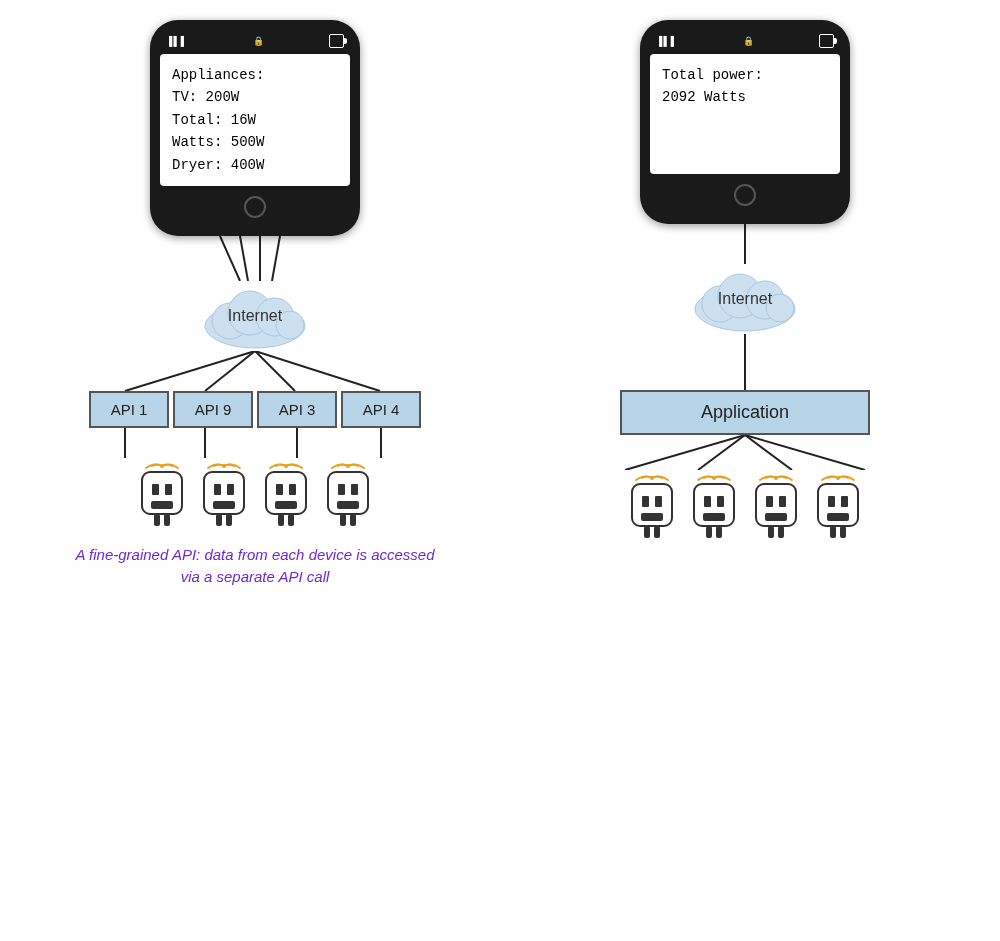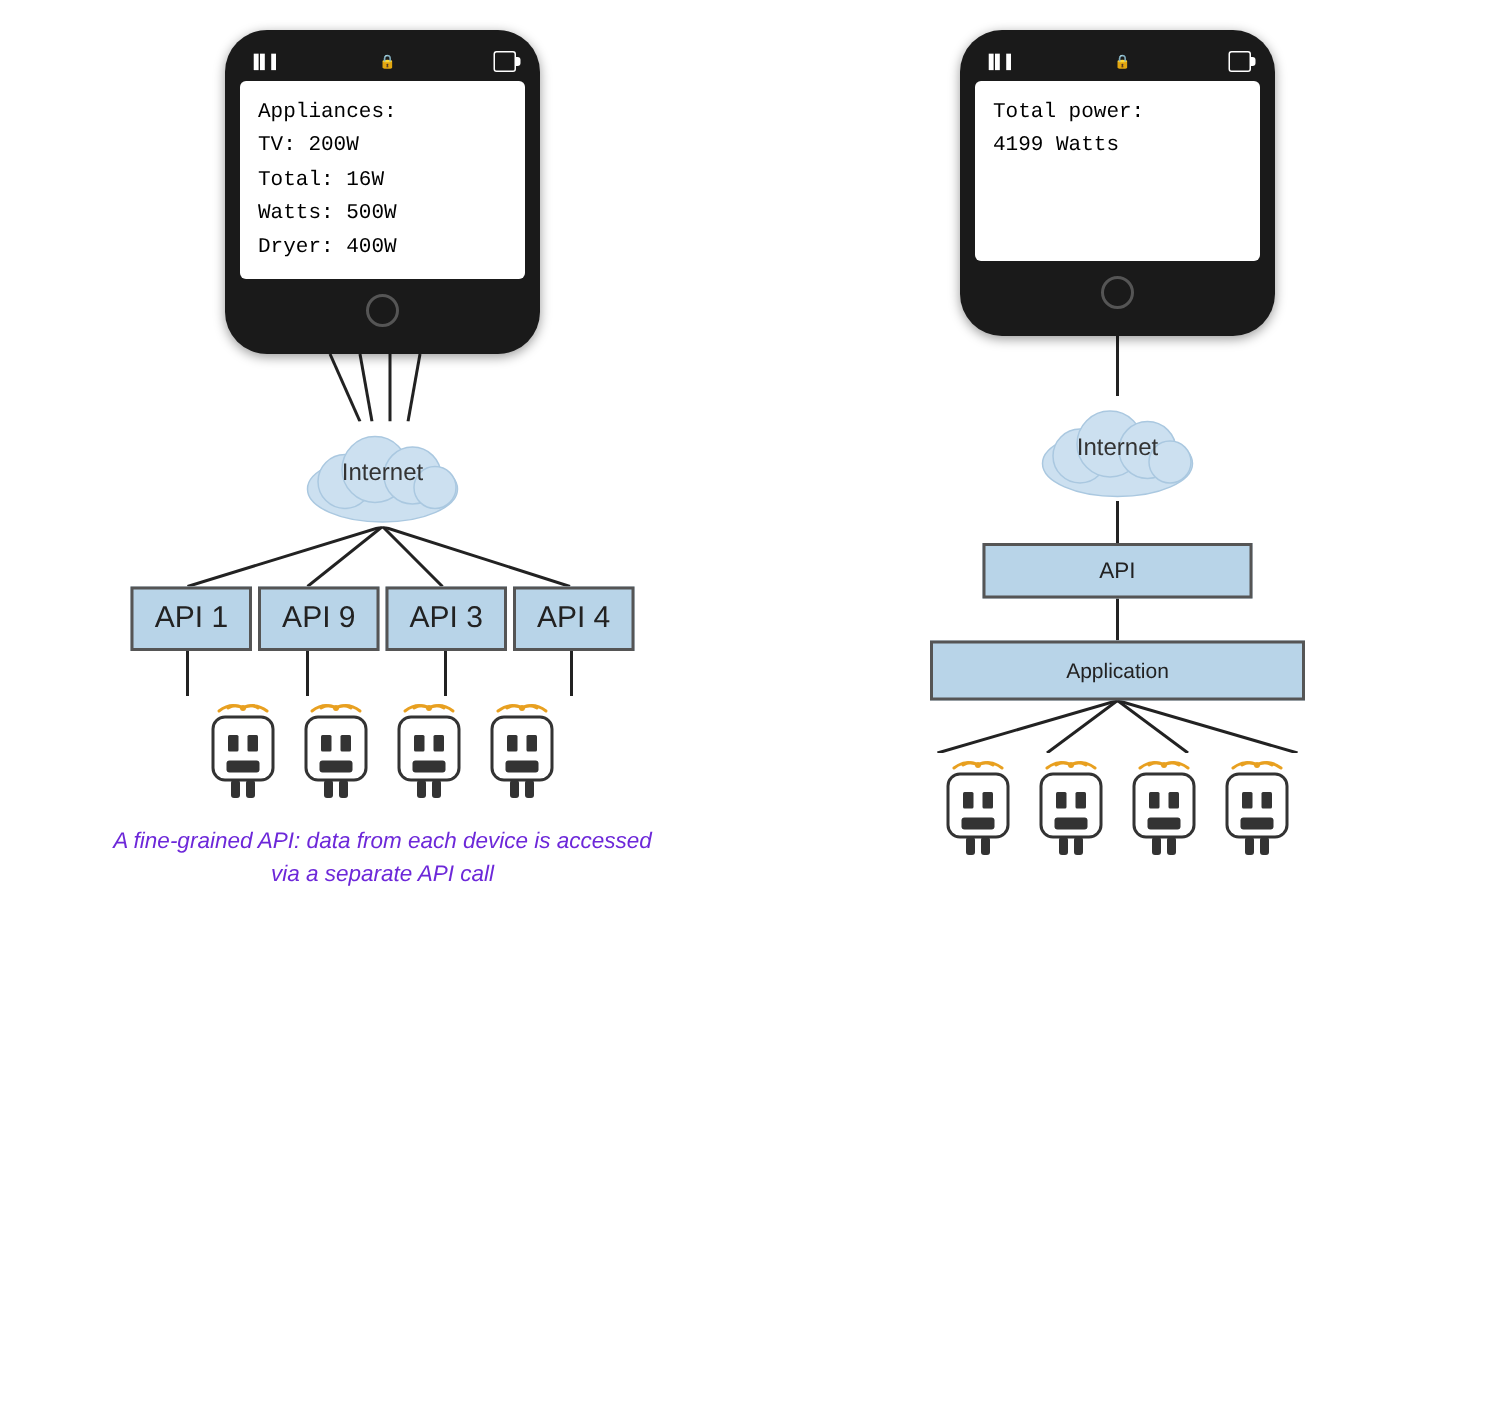--- a/index.html
+++ b/index.html
@@ -140,21 +140,21 @@
     
     .api-row {
       display: flex;
       gap: 4px;
     }
 
     .api-box {
       background: #b8d4e8;
       border: 2px solid #555;
       padding: 8px 14px;
-      font-size: 20px;
+      font-size: 15px;
       font-family: Arial, sans-serif;
       color: #222;
       min-width: 80px;
       text-align: center;
     }
 
     .api-box-single {
       background: #b8d4e8;
       border: 2px solid #555;
       padding: 8px 40px;
@@ -162,21 +162,21 @@
       font-family: Arial, sans-serif;
       color: #222;
       text-align: center;
       min-width: 180px;
     }
 
     .app-box {
       background: #b8d4e8;
       border: 2px solid #555;
       padding: 10px 40px;
-      font-size: 14px;
+      font-size: 18px;
       font-family: Arial, sans-serif;
       color: #222;
       text-align: center;
       min-width: 250px;
     }
 
     
     .plugs-row {
       display: flex;
       gap: 6px;
@@ -337,21 +337,21 @@
 
     <div class="phone">
       <div class="phone-status-bar">
         <span class="status-signal">▐▌▌</span>
         <span class="status-lock">🔒</span>
         <span class="status-battery">&nbsp;&nbsp;&nbsp;</span>
       </div>
       <div class="phone-screen">
         <div>Total power:</div>
         <div></div>
-        <div>4199 Watts</div>
+        <div>2092 Watts</div>
         <div>&nbsp;</div>
           <div>&nbsp;</div>
       </div>
       <div class="phone-home-btn"></div>
     </div>
 
     <svg width="220" height="40" style="display:block;" class="svg-connector">
       <line x1="110" y1="0" x2="110" y2="40" stroke="#222" stroke-width="2"></line>
     </svg>
 
@@ -365,21 +365,20 @@
           <circle cx="95" cy="44" r="14" fill="#cce0f0" stroke="#aac8e0" stroke-width="1"></circle>
         </svg>
         <span class="cloud-label">Internet</span>
       </div>
     </div>
 
     <svg width="300" height="28" style="display:block;" class="svg-connector">
       <line x1="150" y1="0" x2="150" y2="28" stroke="#222" stroke-width="2"></line>
     </svg>
 
-    <div class="api-box-single">API</div>
 
     <svg width="300" height="28" style="display:block;" class="svg-connector">
       <line x1="150" y1="0" x2="150" y2="28" stroke="#222" stroke-width="2"></line>
     </svg>
 
     <div class="app-box">Application</div>
 
     <svg width="340" height="35" style="display:block;" class="svg-connector">
       <line x1="170" y1="0" x2="50" y2="35" stroke="#222" stroke-width="2"></line>
       <line x1="170" y1="0" x2="123" y2="35" stroke="#222" stroke-width="2"></line>

